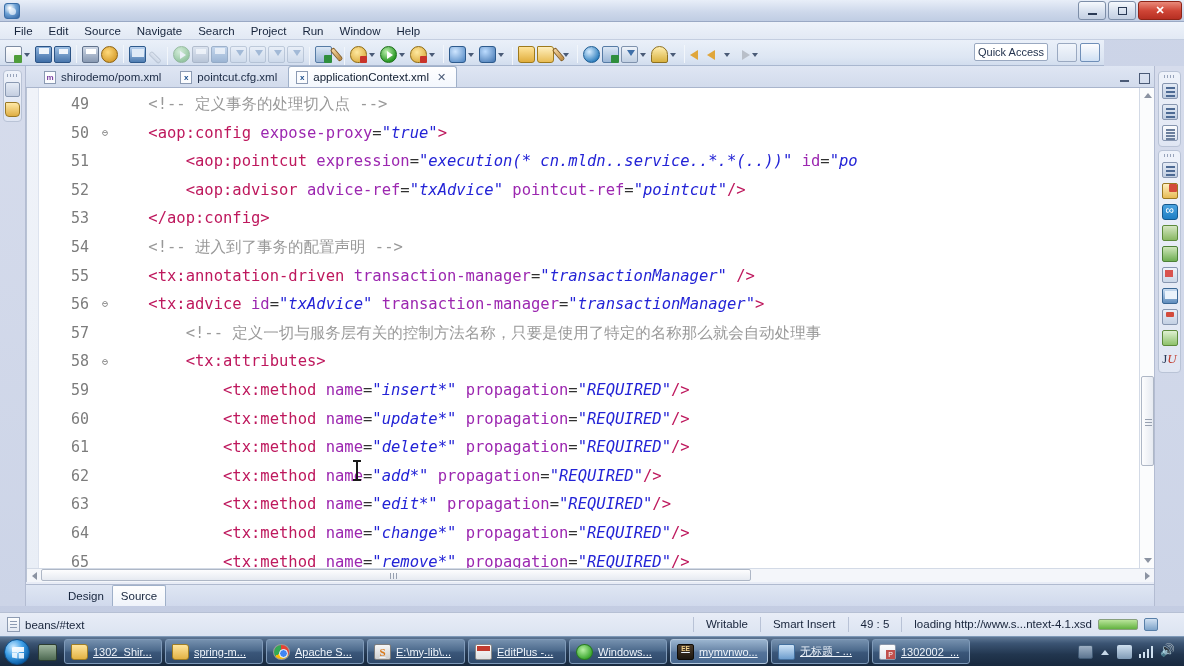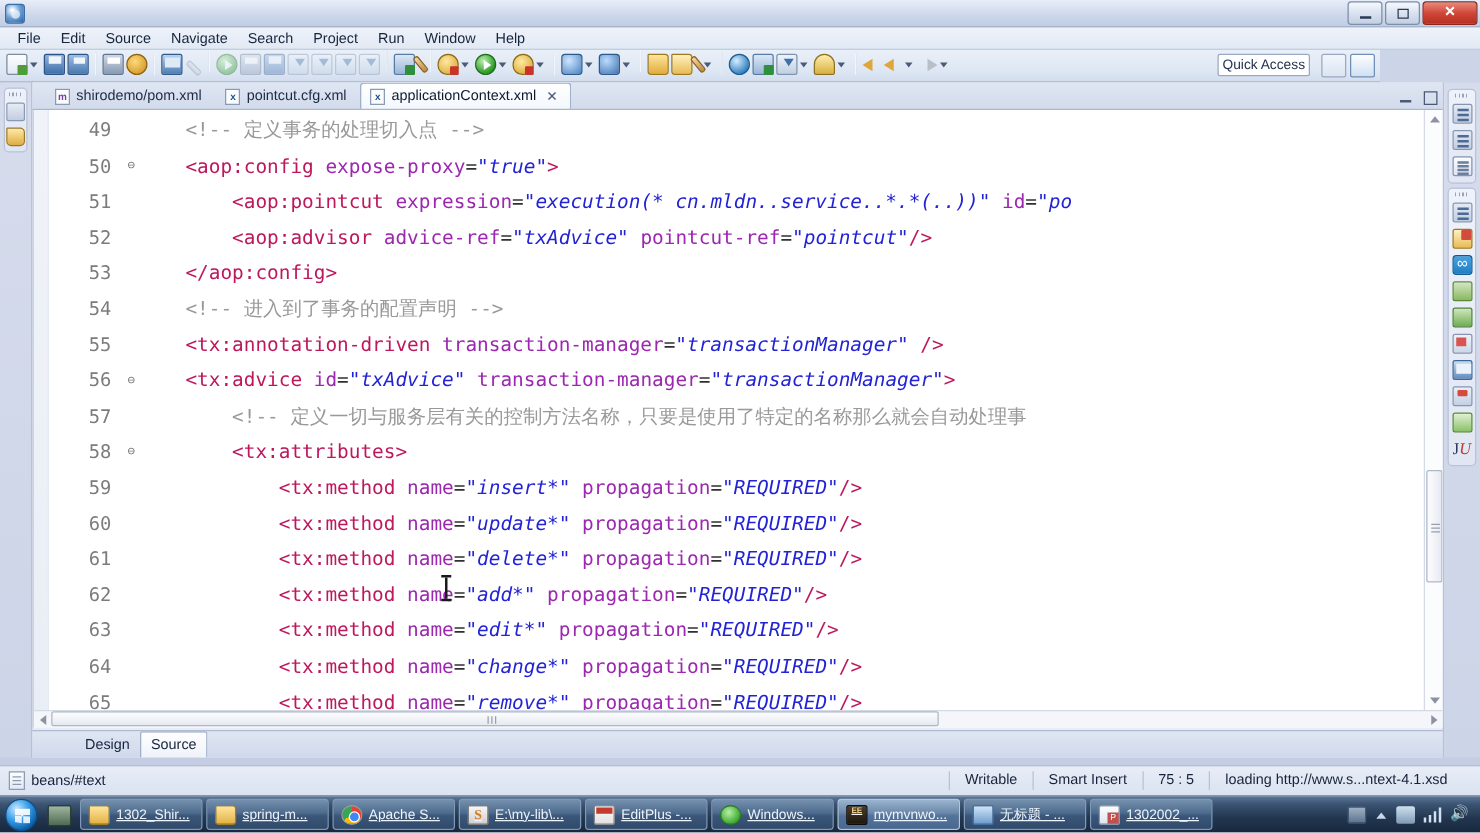--- a/index.html
+++ b/index.html
@@ -65,21 +65,21 @@
   }
   .menu-item {
     padding: 1px 8px; font-size: 11.5px; color: #16243c; cursor: default;
   }
 
   
   .toolbar {
     position: absolute; left: 0; top: 40px; width: 1104px; height: 26px;
     background: linear-gradient(#eaf0f9, #dde6f3 70%, #d2ddee);
     border-bottom: 1px solid #a9b7cf;
-    display: flex; align-items: flex-start; padding-left: 4px;
+    display: flex; align-items: flex-end; padding-left: 4px;
   }
   .tb { display: flex; align-items: center; height: 22px; }
   .tbicon {
     width: 17px; height: 17px; margin: 0 1px; position: relative;
     border-radius: 2px;
   }
   .tbarrow {
     width: 9px; height: 16px; margin-right: 2px; position: relative;
   }
   .tbarrow::after {
@@ -331,21 +331,21 @@
     width: 13px; height: 15px; margin-left: 7px; margin-right: 5px;
     background: linear-gradient(#fdfefe,#e3e9f3); border: 1px solid #8d9bb2;
     position: relative;
   }
   .sb-doc-icon::after {
     content:""; position:absolute; left:2px; top:3px; width:7px; height:1px;
     background:#8d9bb2; box-shadow:0 3px 0 #8d9bb2, 0 6px 0 #8d9bb2;
   }
   .sb-seg { padding: 0 12px; border-left: 1px solid #b8c2d6; height: 15px; line-height: 15px; }
   .sb-seg:first-of-type { border-left: none; }
-  .sb-loading { display: flex; align-items: center; gap: 6px; flex-direction: column; }
+  .sb-loading { display: flex; align-items: center; gap: 6px; }
   .sb-progress {
     width: 40px; height: 11px; border: 1px solid #88a07e; border-radius: 2px;
     background: linear-gradient(#b9e59a,#62b23f); 
   }
   .sb-progicon {
     width: 14px; height: 13px; background: linear-gradient(#cfe0f2,#7ea3c9);
     border: 1px solid #587fa8; border-radius: 2px;
   }
 
   
@@ -611,21 +611,21 @@
       <div class="ds-tab active">Source</div>
     </div>
   </div>
 
   <div class="statusbar">
     <div class="sb-doc-icon"></div>
     <div>beans/#text</div>
     <div style="flex:1"></div>
     <div class="sb-seg">Writable</div>
     <div class="sb-seg">Smart Insert</div>
-    <div class="sb-seg">75 : 5</div>
+    <div class="sb-seg">49 : 5</div>
     <div class="sb-seg sb-loading">
       <span>loading http://www.s...ntext-4.1.xsd</span>
       <span class="sb-progress"></span>
       <span class="sb-progicon"></span>
     </div>
     <div style="width:14px"></div>
   </div>
 
   <div class="taskbar">
     <div class="start-orb"></div>

